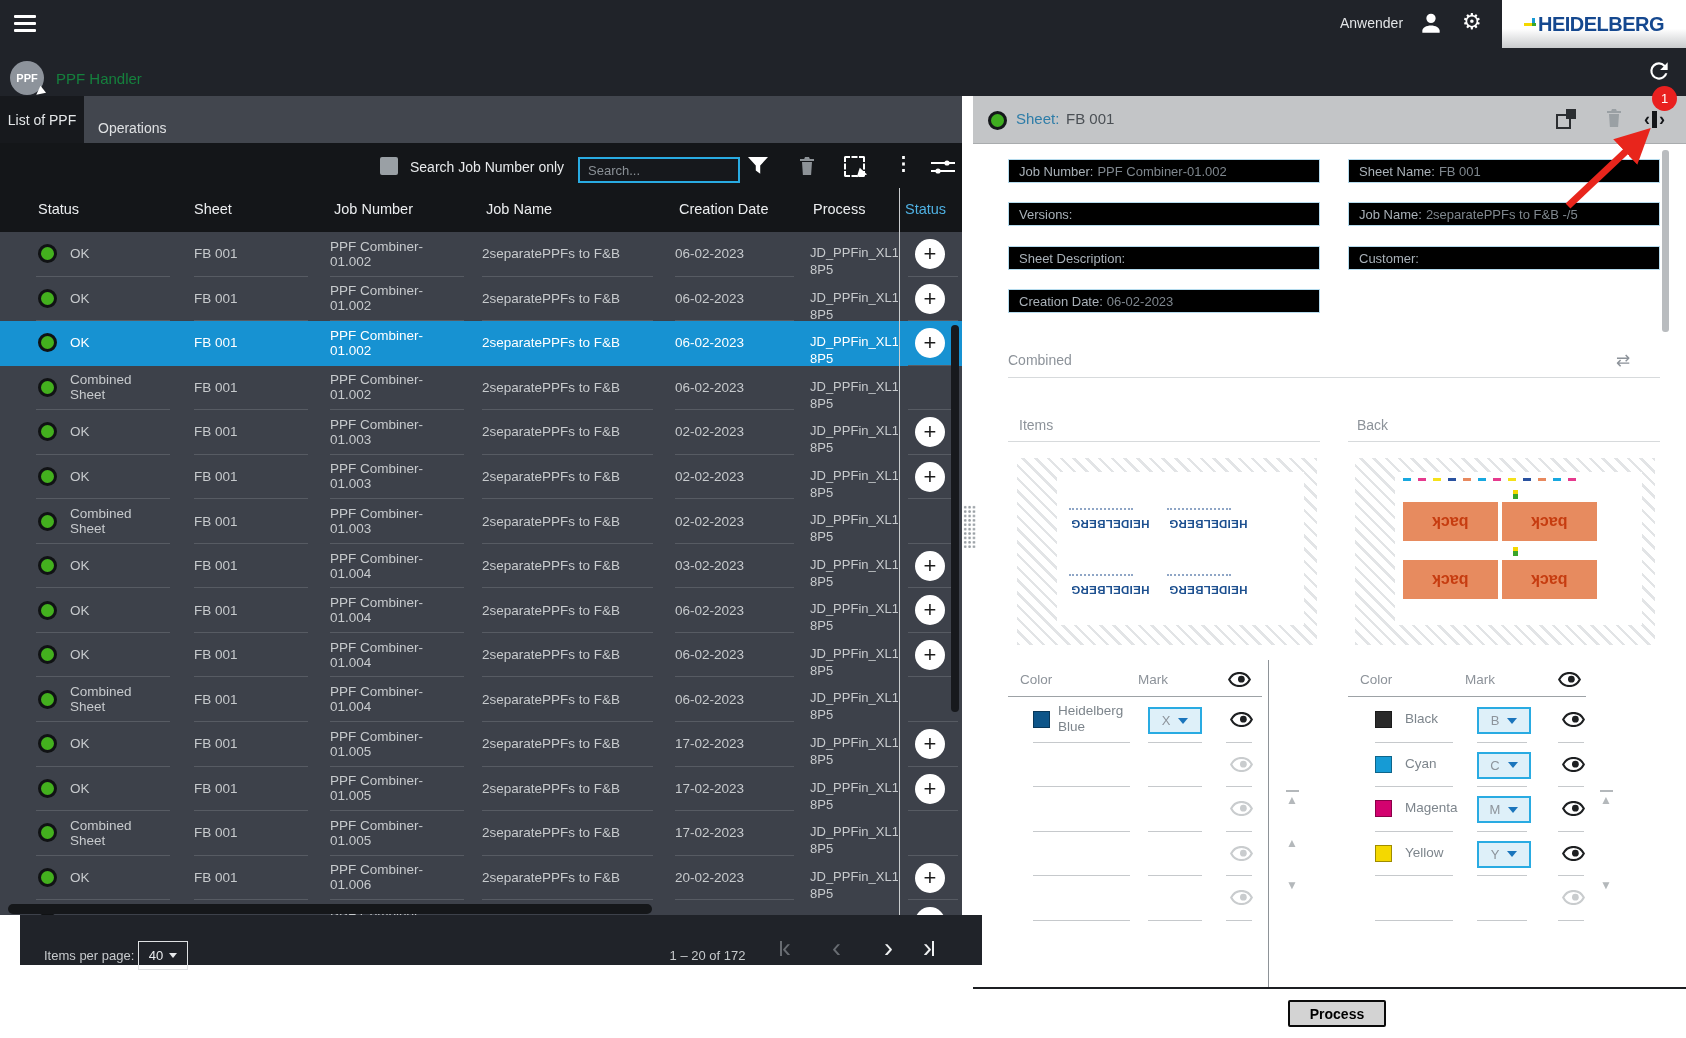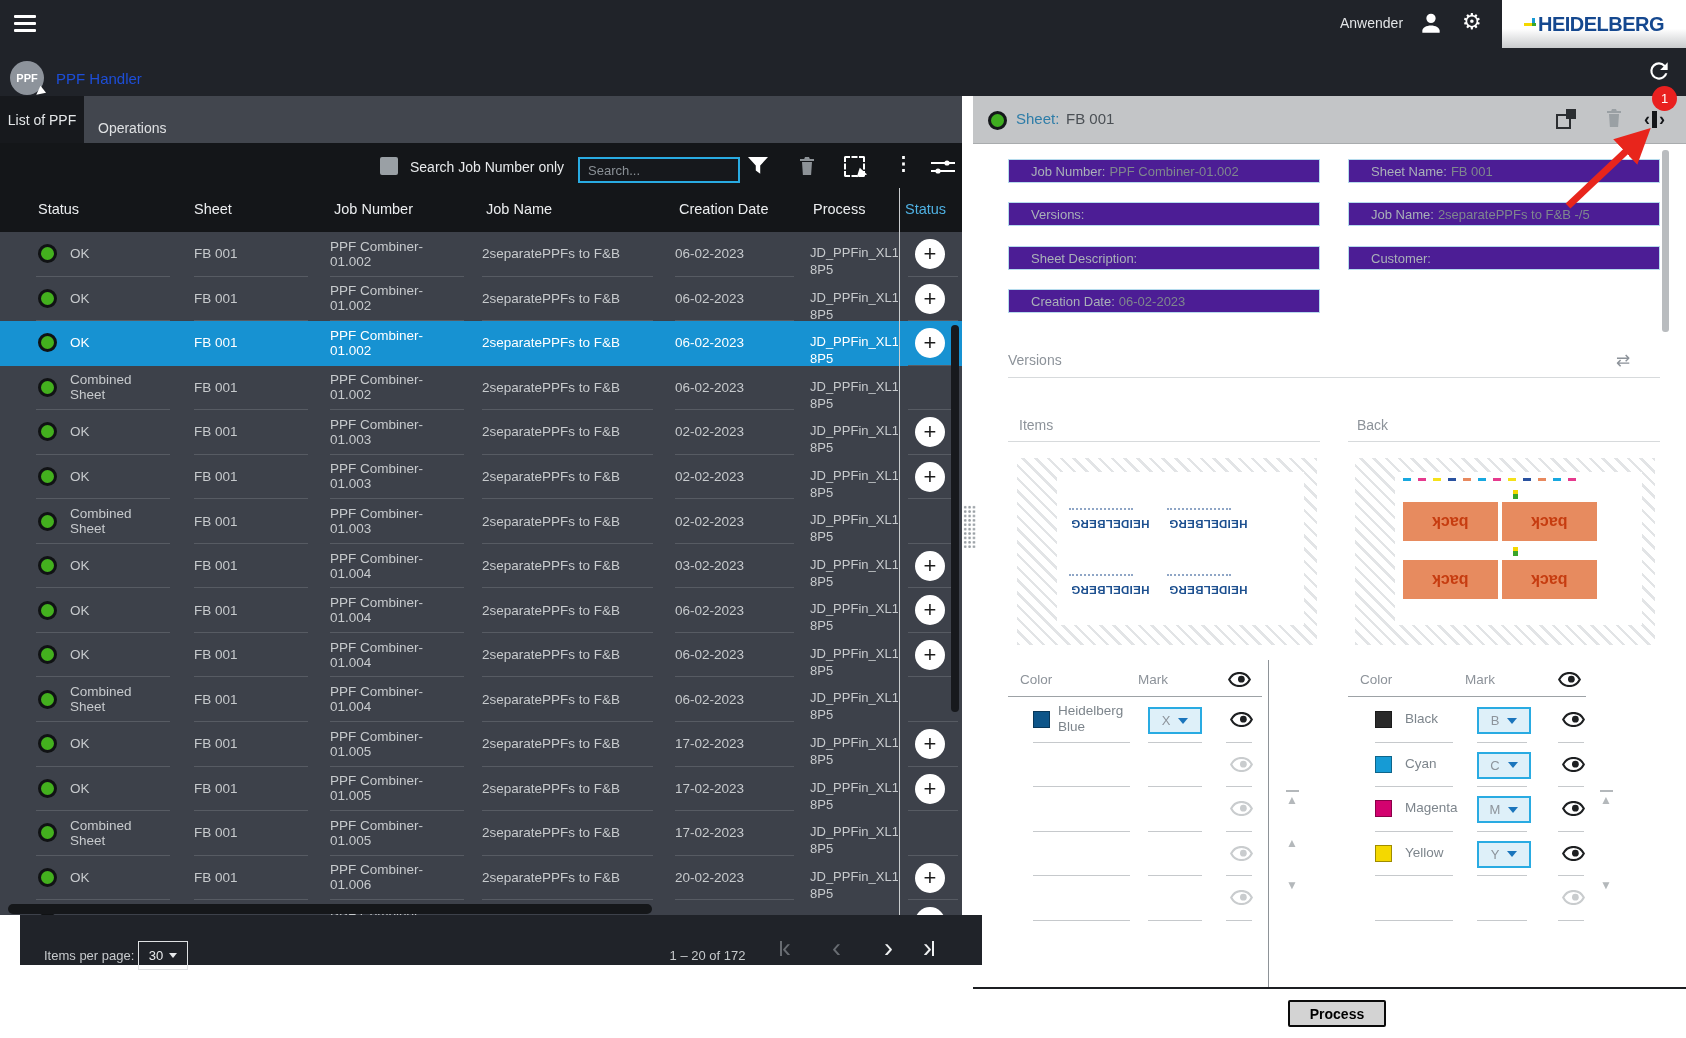--- a/index.html
+++ b/index.html
@@ -19,21 +19,21 @@
             display:flex;align-items:center;justify-content:center;}
   #logo-text{color:#15488f;font-weight:bold;font-size:20px;letter-spacing:-0.5px;}
   #logo-mark{position:relative;width:12px;height:14px;margin-right:2px;}
   #logo-mark .y{position:absolute;left:0;top:6px;width:8px;height:3px;background:#f4d800;}
   #logo-mark .g{position:absolute;left:8px;top:6px;width:4px;height:3px;background:#3aa52a;}
   #logo-mark .b{position:absolute;left:8px;top:1px;width:3px;height:5px;background:#169bd5;}
   #ppf-badge{left:10px;top:61px;width:34px;height:34px;border-radius:50%;background:#8d939b;
              display:flex;align-items:center;justify-content:center;color:#fff;font-weight:bold;font-size:11px;}
   #ppf-hand{position:absolute;right:-2px;bottom:-2px;width:0;height:0;border-left:8px solid #fff;
             border-top:4px solid transparent;border-bottom:6px solid transparent;transform:rotate(25deg);}
-  #app-name{left:56px;top:70px;font-size:15px;color:#1d4ed8;}
+  #app-name{left:56px;top:70px;font-size:15px;color:#15803d;}
   #refresh-icon{left:1646px;top:58px;width:26px;height:26px;cursor:pointer;}
 
   
   #tabstrip{left:0;top:96px;width:962px;height:47px;background:#42464e;}
   #tab-list{left:0;top:96px;width:84px;height:47px;background:#17191d;display:flex;align-items:center;
             justify-content:center;color:#e4e6e8;font-size:14px;cursor:pointer;}
   #tab-ops{left:84px;top:96px;height:64px;display:flex;align-items:center;color:#dfe1e3;font-size:14px;
            padding:0 14px;cursor:pointer;}
 
   
@@ -104,22 +104,22 @@
   #copy-icon .b1{position:absolute;left:0;bottom:0;width:11px;height:11px;border:2.5px solid #2b2e31;}
   #copy-icon .b2{position:absolute;right:0;top:0;width:10px;height:10px;background:#2b2e31;}
   #trash-icon-panel{left:1604px;top:107px;width:20px;height:22px;color:#9aa0a4;cursor:pointer;}
   #collapse-icon{left:1644px;top:108px;display:flex;align-items:center;color:#141619;cursor:pointer;}
   #collapse-icon .chev{font-size:18px;font-weight:bold;line-height:22px;}
   #collapse-icon .vbar{width:5px;height:17px;background:#141619;margin:0 2px;}
   #alert-badge{left:1652px;top:86px;width:25px;height:25px;border-radius:50%;background:#e9201f;color:#fff;
                font-size:13px;display:flex;align-items:center;justify-content:center;z-index:40;}
   #panel-scroll{left:1662px;top:150px;width:7px;height:182px;background:#b9bcbf;border-radius:3px;}
 
-  .field{position:absolute;width:312px;height:24px;background:#4c1d95;border:1px solid #b5dbed;
-         font-size:13px;line-height:24px;padding-left:22px;box-sizing:border-box;overflow:hidden;
+  .field{position:absolute;width:312px;height:24px;background:#000000;border:1px solid #b5dbed;
+         font-size:13px;line-height:24px;padding-left:10px;box-sizing:border-box;overflow:hidden;
          white-space:nowrap;cursor:text;}
   .field .lbl{color:#a9b1b8;}
   .field .val{color:#7f878e;margin-left:4px;}
   #f-jobnum{left:1008px;top:159px;}   #f-sheetname{left:1348px;top:159px;}
   #f-versions{left:1008px;top:202px;} #f-jobname{left:1348px;top:202px;}
   #f-desc{left:1008px;top:246px;}     #f-customer{left:1348px;top:246px;}
   #f-date{left:1008px;top:289px;}
 
   #surfaces-label{left:1008px;top:352px;font-size:14px;color:#8d939a;}
   #swap-icon{left:1616px;top:350px;font-size:17px;color:#8d939a;cursor:pointer;}
@@ -476,21 +476,21 @@
         </div>
     </div>
   </div>
   <div class="abs" id="col-divider"></div>
   <div class="abs" id="vscroll"></div>
   <div class="abs" id="hscroll"></div>
 
   <div class="abs" id="pagebar">
     <span class="abs" id="ipp-label">Items per page:</span>
     <div class="abs" id="ipp-select">
-      <span>30</span>
+      <span>40</span>
         <span class="caret-dn"></span>
     </div>
     <span class="abs" id="range-label">1 – 20 of 172</span>
     <div class="abs pg dim" id="pg-first">
         <span class="pbar"></span>
         <span class="chev">‹</span>
       </div>
     <div class="abs pg dim" id="pg-prev">
         <span class="chev">‹</span>
       </div>
@@ -526,21 +526,21 @@
   <div class="abs" id="panel-scroll"></div>
 
   <div class="abs field" id="f-jobnum"><span class="lbl">Job Number:</span><span class="val">PPF Combiner-01.002</span></div>
   <div class="abs field" id="f-sheetname"><span class="lbl">Sheet Name:</span><span class="val">FB 001</span></div>
   <div class="abs field" id="f-versions"><span class="lbl">Versions:</span><span class="val"></span></div>
   <div class="abs field" id="f-jobname"><span class="lbl">Job Name:</span><span class="val">2separatePPFs to F&amp;B -/5</span></div>
   <div class="abs field" id="f-desc"><span class="lbl">Sheet Description:</span><span class="val"></span></div>
   <div class="abs field" id="f-customer"><span class="lbl">Customer:</span><span class="val"></span></div>
   <div class="abs field" id="f-date"><span class="lbl">Creation Date:</span><span class="val">06-02-2023</span></div>
 
-  <span class="abs" id="surfaces-label">Versions</span>
+  <span class="abs" id="surfaces-label">Combined</span>
   <span class="abs" id="swap-icon">⇄</span>
   <div class="abs" id="surfaces-rule"></div>
   <span class="abs" id="front-label">Items</span>
   <span class="abs" id="back-label">Back</span>
   <div class="abs" id="front-rule"></div>
   <div class="abs" id="back-rule"></div>
 
   <div class="abs preview" id="front-preview">
     <div class="inner">
       <span class="hb-ticks" style="left:12px;top:36px;"></span>

